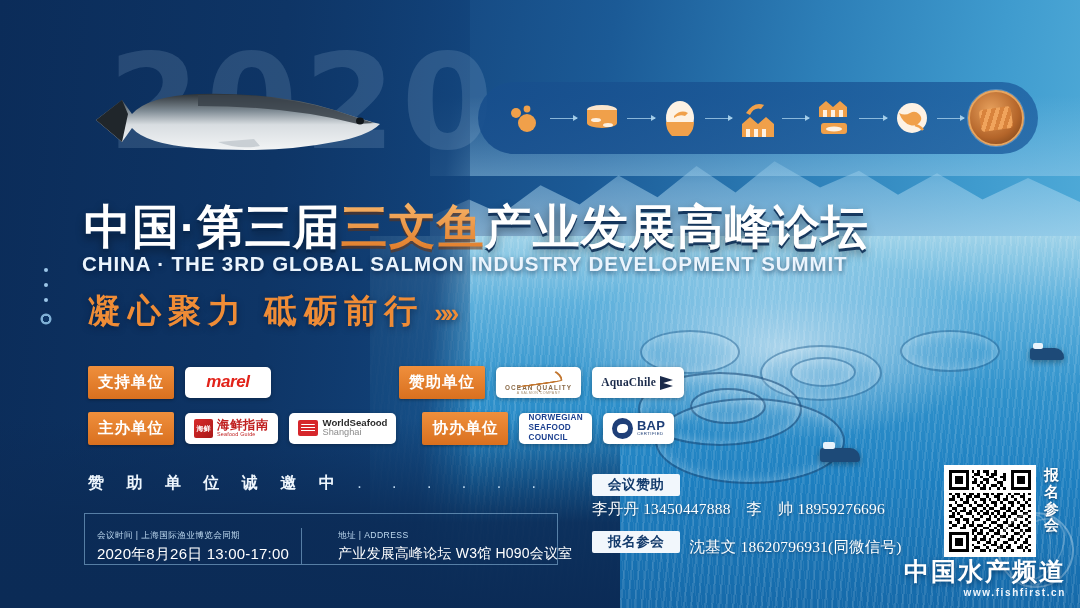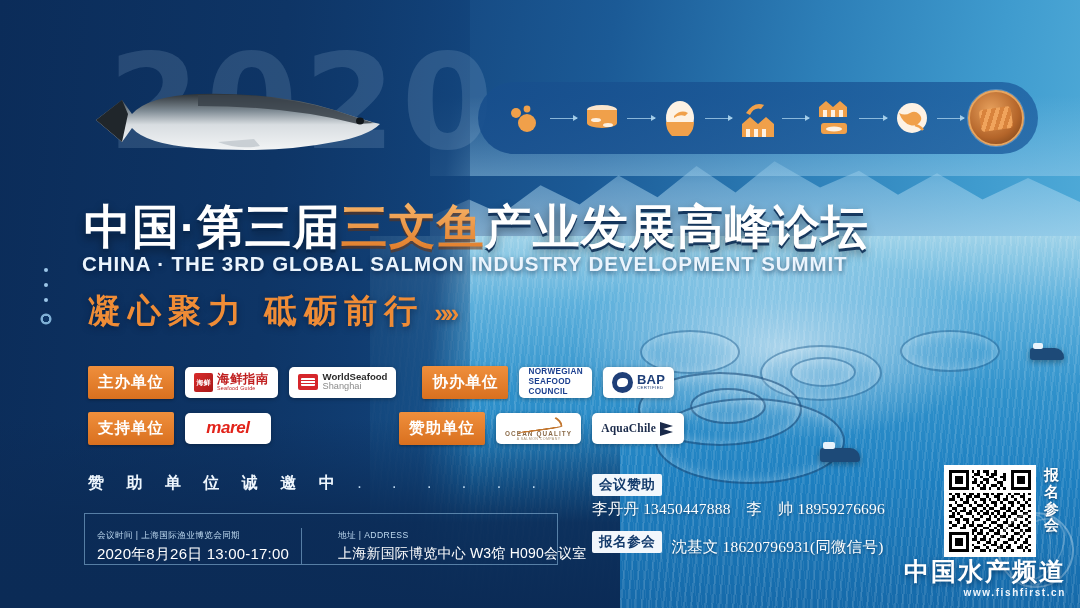--- a/index.html
+++ b/index.html
@@ -197,21 +197,21 @@
   .info-cell{padding:0 12px;box-sizing:border-box;}
   .info-cell.b{border-left:1px solid rgba(150,195,230,.55);height:36px;display:flex;flex-direction:column;justify-content:center;padding-left:36px;}
   .info-k{font-size:8.6px;color:#bdd8ef;letter-spacing:.4px;margin-bottom:3px;}
   .info-v{font-size:15px;color:#ffffff;font-weight:500;letter-spacing:.2px;white-space:nowrap;}
   .info-v.sm{font-size:14px;}
 
   
   .contact{position:absolute;left:592px;top:474px;width:345px;}
   .c-tag{
     display:inline-block;background:#f2f7fc;color:#123a6b;
-    font-size:13.5px;font-weight:700;letter-spacing:.6px;padding:2px 7px;border-radius:2px;
+    font-size:13.5px;font-weight:700;letter-spacing:.6px;padding:2px 16px;border-radius:2px;
   }
   .c-line{font-size:15.5px;color:#ffffff;letter-spacing:.2px;margin-top:3px;white-space:nowrap;
           font-family:"Liberation Serif","DejaVu Serif",serif;text-shadow:0 1px 3px rgba(0,30,60,.6);}
   .c-reg{display:flex;align-items:center;gap:9px;margin-top:5px;}
 
   
   .qr-wrap{position:absolute;left:944px;top:465px;}
   .qr{width:92px;height:92px;background:#fff;padding:5px;box-sizing:border-box;}
   .qr svg{display:block;}
   .qr-side{
@@ -343,20 +343,41 @@
       <i class="big"></i>
   </div>
 
   <div class="title-cn"><span>中国·第三届</span><span class="hl">三文鱼</span><span>产业发展高峰论坛</span></div>
   <div class="title-en">CHINA · THE 3RD GLOBAL SALMON INDUSTRY DEVELOPMENT SUMMIT</div>
   <div class="slogan"><span>凝心聚力  砥砺前行</span><span class="chev">»»</span></div>
 
   <div class="sponsors">
 
     <div class="sp-row">
+      <div class="sp-badge">支持单位</div>
+      <div class="logo" style="width:86px;">
+        <span class="marel">marel</span>
+      </div>
+      <div class="sp-badge" style="margin-left:128px;">赞助单位</div>
+      <div class="logo">
+        <div class="oq">
+          <span class="oq-fish"></span>
+          <b>OCEAN QUALITY</b>
+          <s>A SALMON COMPANY</s>
+        </div>
+      </div>
+      <div class="logo">
+        <div class="aqc">
+          <b>AquaChile</b>
+          <span class="aqc-m"></span>
+        </div>
+      </div>
+    </div>
+
+    <div class="sp-row">
       <div class="sp-badge">主办单位</div>
       <div class="logo">
         <div class="logo-cn">
           <span class="logo-sq">海鲜</span>
           <span class="logo-cn-t">
             <b>海鲜指南</b>
             <s>Seafood Guide</s>
           </span>
         </div>
       </div>
@@ -381,56 +402,35 @@
         <div class="bap">
           <span class="bap-eye"></span>
           <span class="bap-t">
             <b>BAP</b>
             <s>CERTIFIED</s>
           </span>
         </div>
       </div>
     </div>
 
-    <div class="sp-row">
-      <div class="sp-badge">支持单位</div>
-      <div class="logo" style="width:86px;">
-        <span class="marel">marel</span>
-      </div>
-      <div class="sp-badge" style="margin-left:128px;">赞助单位</div>
-      <div class="logo">
-        <div class="oq">
-          <span class="oq-fish"></span>
-          <b>OCEAN QUALITY</b>
-          <s>A SALMON COMPANY</s>
-        </div>
-      </div>
-      <div class="logo">
-        <div class="aqc">
-          <b>AquaChile</b>
-          <span class="aqc-m"></span>
-        </div>
-      </div>
-    </div>
-
   </div>
 
   <div class="invite">
     <span>赞 助 单 位 诚 邀 中</span>
     <span class="dd">. . . . . .</span>
   </div>
 
   <div class="infobar">
     <div class="info-cell">
       <div class="info-k">会议时间 | 上海国际渔业博览会同期</div>
       <div class="info-v">2020年8月26日 13:00-17:00</div>
     </div>
     <div class="info-cell b">
       <div class="info-k">地址 | ADDRESS</div>
-      <div class="info-v sm">上海新国际博览中心 W3馆 H090会议室</div>
+      <div class="info-v sm">产业发展高峰论坛 W3馆 H090会议室</div>
     </div>
   </div>
 
   <div class="contact">
     <span class="c-tag">会议赞助</span>
     <div class="c-line">李丹丹 13450447888　李　帅 18959276696</div>
     <div class="c-reg">
       <span class="c-tag">报名参会</span>
       <span class="c-line" style="margin-top:12px;">沈基文 18620796931(同微信号)</span>
     </div>

